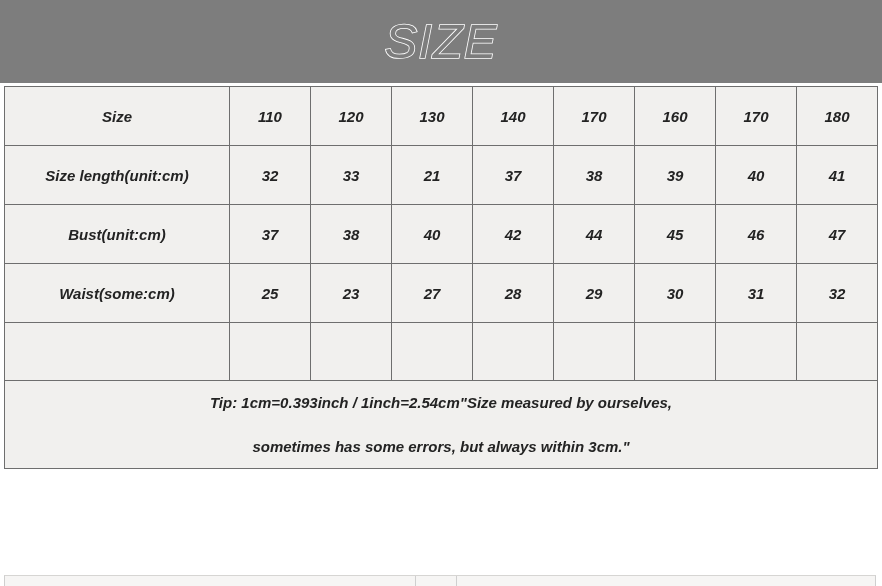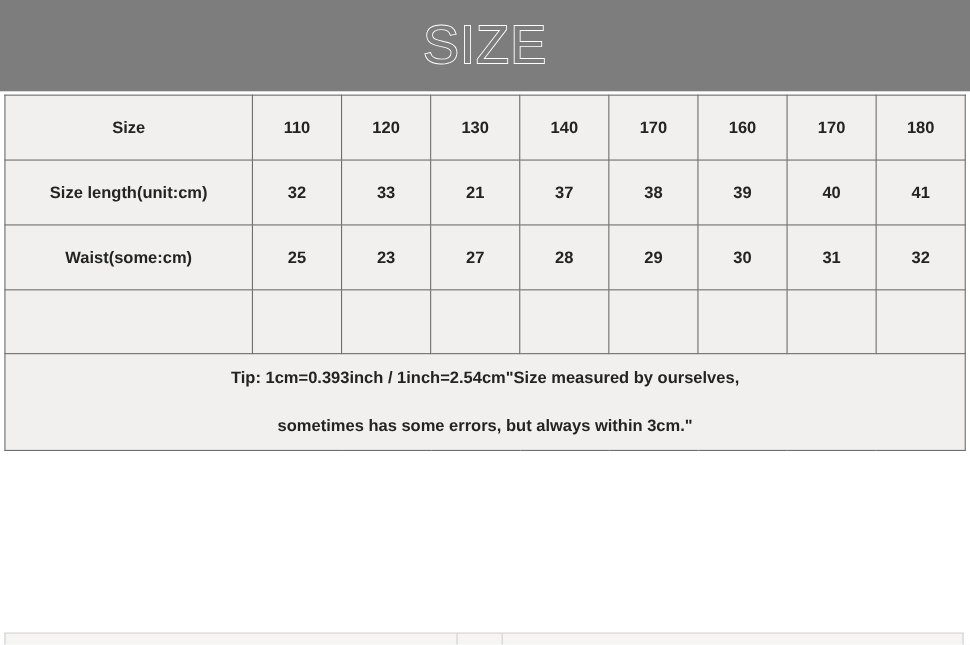--- a/index.html
+++ b/index.html
@@ -12,20 +12,21 @@
     height: 586px;
     overflow: hidden;
     font-family: "Liberation Sans", sans-serif;
   }
 
   .page {
     position: relative;
     width: 882px;
     height: 586px;
     background: #ffffff;
+    font-style: italic;
   }
 
   
   .banner {
     position: absolute;
     left: 0;
     top: 0;
     width: 882px;
     height: 83px;
     background: #7d7d7d;
@@ -147,20 +148,31 @@
           <td class="val-cell">32</td>
           <td class="val-cell">33</td>
           <td class="val-cell">21</td>
           <td class="val-cell">37</td>
           <td class="val-cell">38</td>
           <td class="val-cell">39</td>
           <td class="val-cell">40</td>
           <td class="val-cell">41</td>
         </tr>
 
+        <tr>
+          <td class="label-cell">Bust(unit:cm)</td>
+          <td class="val-cell">37</td>
+          <td class="val-cell">38</td>
+          <td class="val-cell">40</td>
+          <td class="val-cell">42</td>
+          <td class="val-cell">44</td>
+          <td class="val-cell">45</td>
+          <td class="val-cell">46</td>
+          <td class="val-cell">47</td>
+        </tr>
 
 
         <tr>
           <td class="label-cell">Waist(some:cm)</td>
           <td class="val-cell">25</td>
           <td class="val-cell">23</td>
           <td class="val-cell">27</td>
           <td class="val-cell">28</td>
           <td class="val-cell">29</td>
           <td class="val-cell">30</td>

